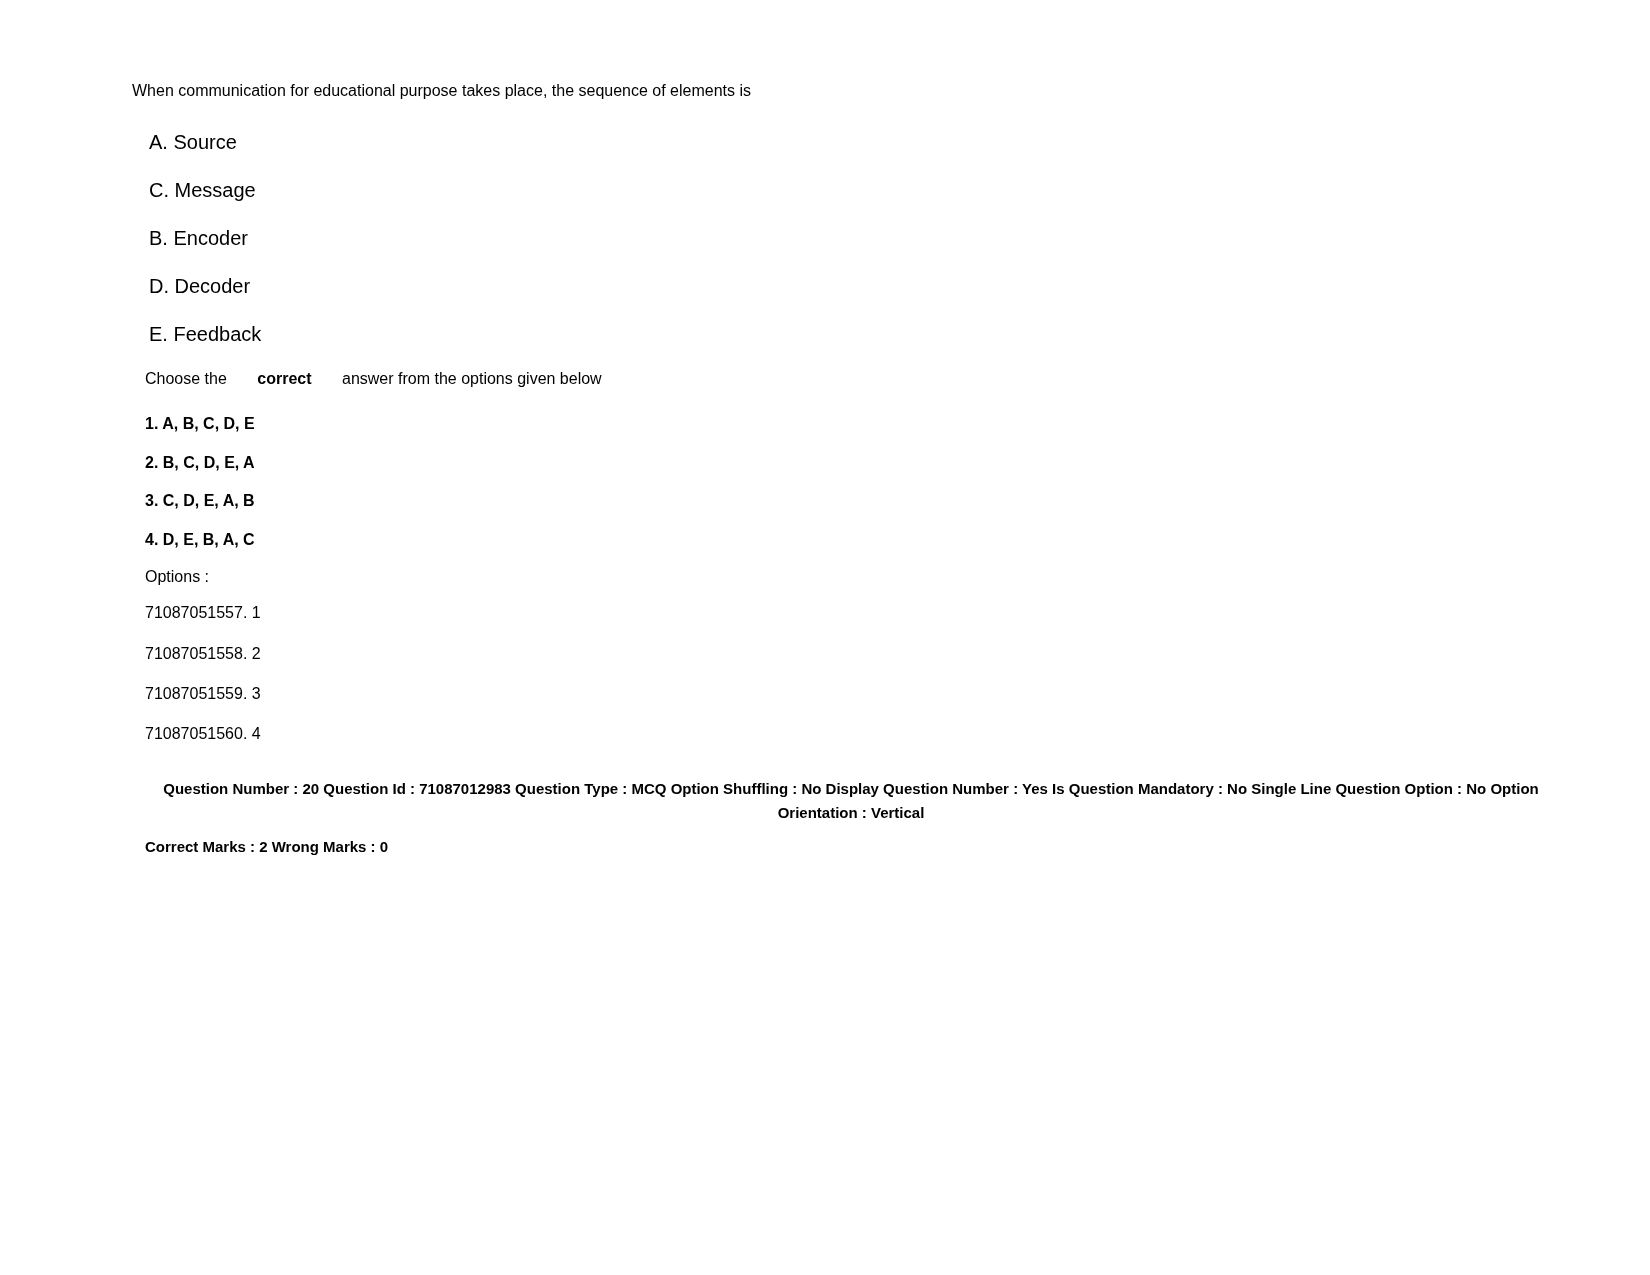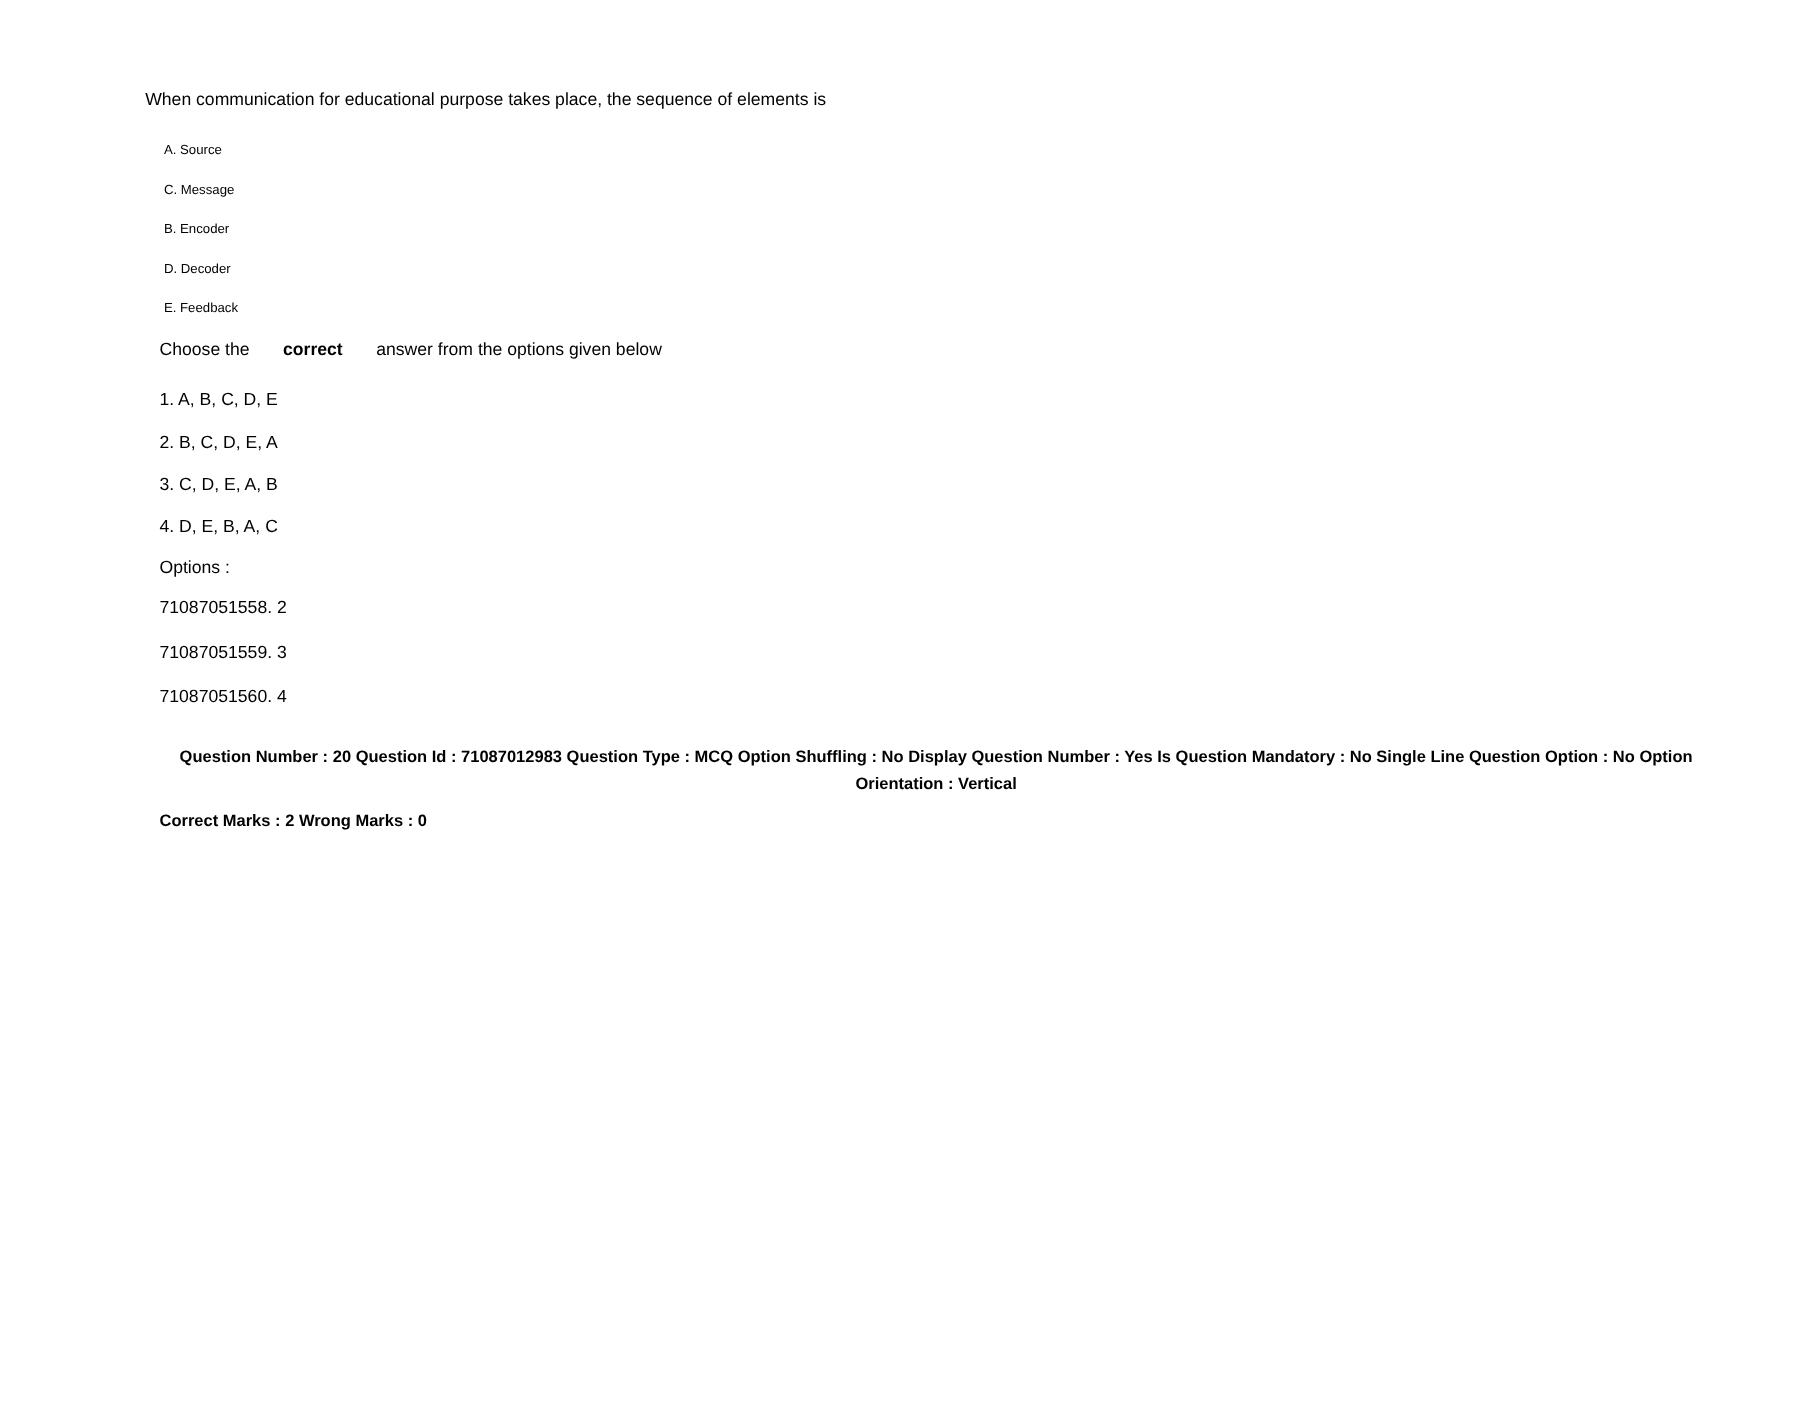--- a/index.html
+++ b/index.html
@@ -16,32 +16,33 @@
       min-height: 1275px;
       padding: 40px 80px;
     }
     .question-text {
       margin-bottom: 24px;
       font-size: 16px;
       line-height: 1.5;
     }
     .option {
       margin-bottom: 18px;
-      font-size: 12px;
+      font-size: 20px;
       line-height: 1.5;
       padding-left: 4px;
     }
     .choose-text {
       margin-bottom: 20px;
       font-size: 16px;
       line-height: 1.5;
     }
     .answer-option {
       font-size: 16px;
       line-height: 1.6;
+      font-weight: bold;
     }
     .answers-block {
       margin-bottom: 16px;
     }
     .options-section {
       margin-bottom: 8px;
     }
     .options-label {
       font-weight: normal;
       font-size: 16px;
@@ -85,20 +86,21 @@
 
   <div class="answers-block">
     <p class="answer-option">1. A, B, C, D, E</p>
     <p class="answer-option">2. B, C, D, E, A</p>
     <p class="answer-option">3. C, D, E, A, B</p>
     <p class="answer-option">4. D, E, B, A, C</p>
   </div>
 
   <div class="options-section">
     <p class="options-label">Options :</p>
+    <p class="option-id">71087051557. 1</p>
     <p class="option-id">71087051558. 2</p>
     <p class="option-id">71087051559. 3</p>
     <p class="option-id">71087051560. 4</p>
   </div>
 
   <div class="meta-block">
     <p class="meta-text">Question Number : 20 Question Id : 71087012983 Question Type : MCQ Option Shuffling : No Display Question Number : Yes Is Question Mandatory : No Single Line Question Option : No Option Orientation : Vertical</p>
     <p class="marks-text">Correct Marks : 2 Wrong Marks : 0</p>
   </div>
 

